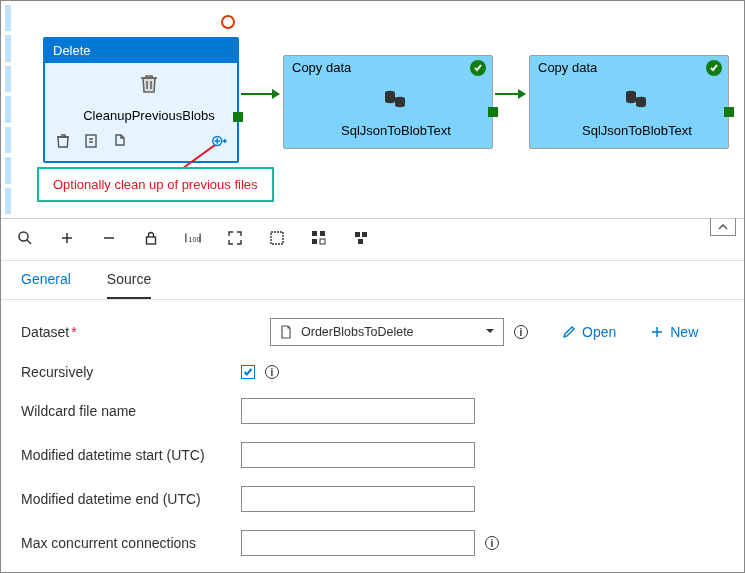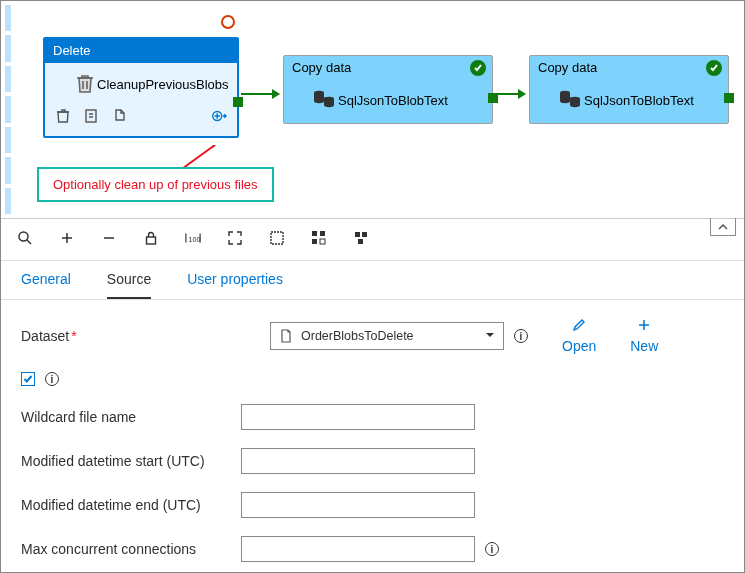--- a/index.html
+++ b/index.html
@@ -3,21 +3,21 @@
 <meta charset="utf-8">
 <style>
   * { box-sizing: border-box; margin: 0; padding: 0; font-family: 'Segoe UI', Tahoma, sans-serif; }
   body { background: #fff; width: 745px; height: 573px; border: 1px solid #888; position: relative; }
   .canvas { position: relative; height: 218px; border-bottom: 1px solid #ccc; overflow: hidden; }
   .ruler { position:absolute; left:4px; top:4px; bottom:4px; width:6px; display:flex; flex-direction:column; gap:4px;}
   .ruler div{ flex:1; background:#bfe3ff;}
   .breakpoint { position:absolute; width:14px; height:14px; border:2px solid #d83b01; border-radius:50%; left:220px; top:14px; background:#fff;}
   .node { position:absolute; border:1px solid #a0a0a0; border-radius:2px; background:#7dd3fc; }
   .node .hdr { font-size:13px; padding:4px 8px; position:relative; height:24px; line-height:16px;}
-  .node .body { padding:8px 12px 10px 28px; display:flex; align-items:center; font-size:13px; }
+  .node .body { padding:8px 12px 10px 28px; display:flex; align-items:center; gap:10px; font-size:13px;flex-direction:column; }
   .node.delete { left:42px; top:36px; width:196px; background:#e6f4ff; border:2px solid #0078d4;}
   .node.delete .hdr{ background:#0078d4; color:#fff;}
   .node.delete .actions{ display:flex; gap:12px; padding:0 10px 8px 10px; align-items:center;}
   .node.delete .actions .spacer{flex:1;}
   .trash-big svg{width:24px;height:24px;}
   .mini svg{width:16px;height:16px;}
   .cyl svg{width:26px;height:22px;}
   .node.copy1 { left:282px; top:54px; width:210px;}
   .node.copy2 { left:528px; top:54px; width:200px;}
   .check { position:absolute; right:6px; top:4px; width:16px; height:16px; background:#107c10; border-radius:50%; display:flex; align-items:center; justify-content:center;}
@@ -40,21 +40,21 @@
   .tabs { display:flex; gap:36px; padding:10px 20px 0 20px; border-bottom:1px solid #e1e1e1; font-size:14px;}
   .tab { padding-bottom:10px; color:#0078d4; cursor:pointer;}
   .tab.active{ color:#323130; border-bottom:2px solid #323130;}
   .form { padding:18px 20px 0 20px; font-size:14px; color:#323130;}
   .row { display:flex; align-items:center; margin-bottom:18px; gap:10px;}
   .row .lbl{ width:210px;}
   .req{color:#e81123; margin-left:2px;}
   .dd { width:234px; height:28px; border:1px solid #8a8886; display:flex; align-items:center; padding:0 8px; gap:8px; font-size:12.5px; position:relative;margin-left:29px;}
   .dd .caret{margin-left:auto;}
   .info{width:14px;height:14px;border:1.5px solid #323130;border-radius:50%;display:inline-flex;align-items:center;justify-content:center;font-size:10px;font-weight:bold;}
-  .link{color:#0078d4; display:inline-flex; align-items:center; gap:6px; cursor:pointer; font-size:14px;flex-direction:column;}
+  .link{color:#0078d4; display:inline-flex; align-items:center; gap:6px; cursor:pointer; font-size:14px;}
   .chk{width:14px;height:14px;border:1px solid #0078d4;display:inline-flex;align-items:center;justify-content:center;}
   .chk svg{width:10px;height:10px;}
   .txt{width:234px;height:26px;border:1px solid #8a8886;padding:0 6px;font-size:13px;}
 </style>
 </head>
 <body>
 
 <div class="canvas">
   <div class="ruler">
       <div></div>
@@ -195,21 +195,20 @@
   <span class="tbtn"><svg viewBox="0 0 16 16" fill="#323130">
         <rect x="2" y="2" width="5" height="5"></rect>
         <rect x="9" y="2" width="5" height="5"></rect>
         <rect x="5" y="9" width="5" height="5"></rect>
       </svg></span>
 </div>
 
 <div class="tabs">
   <div class="tab">General</div>
   <div class="tab active">Source</div>
-  <div class="tab">User properties</div>
 </div>
 
 <div class="form">
   <div class="row">
     <div class="lbl"><span>Dataset</span><span class="req">*</span></div>
     <div class="dd">
       <svg width="14" height="14" viewBox="0 0 14 14" fill="none" stroke="#555" stroke-width="1.2">
           <path d="M3 1h6l2 2v10H3z"></path>
           <path d="M9 1v2h2"></path>
         </svg>
@@ -229,20 +228,21 @@
     <span style="width:14px"></span>
     <span class="link">
       <svg width="14" height="14" viewBox="0 0 14 14" stroke="#0078d4" stroke-width="1.5">
           <path d="M7 2v10M2 7h10"></path>
         </svg>
       <span>New</span>
     </span>
   </div>
 
   <div class="row">
+    <div class="lbl">Recursively</div>
     <span class="chk">
         <svg viewBox="0 0 10 10" stroke="#0078d4" stroke-width="2" fill="none">
           <path d="M1.5 5l2.3 2.5L8.5 2"></path>
         </svg>
       </span>
     <span class="info">i</span>
   </div>
 
   <div class="row">
     <div class="lbl">Wildcard file name</div>

